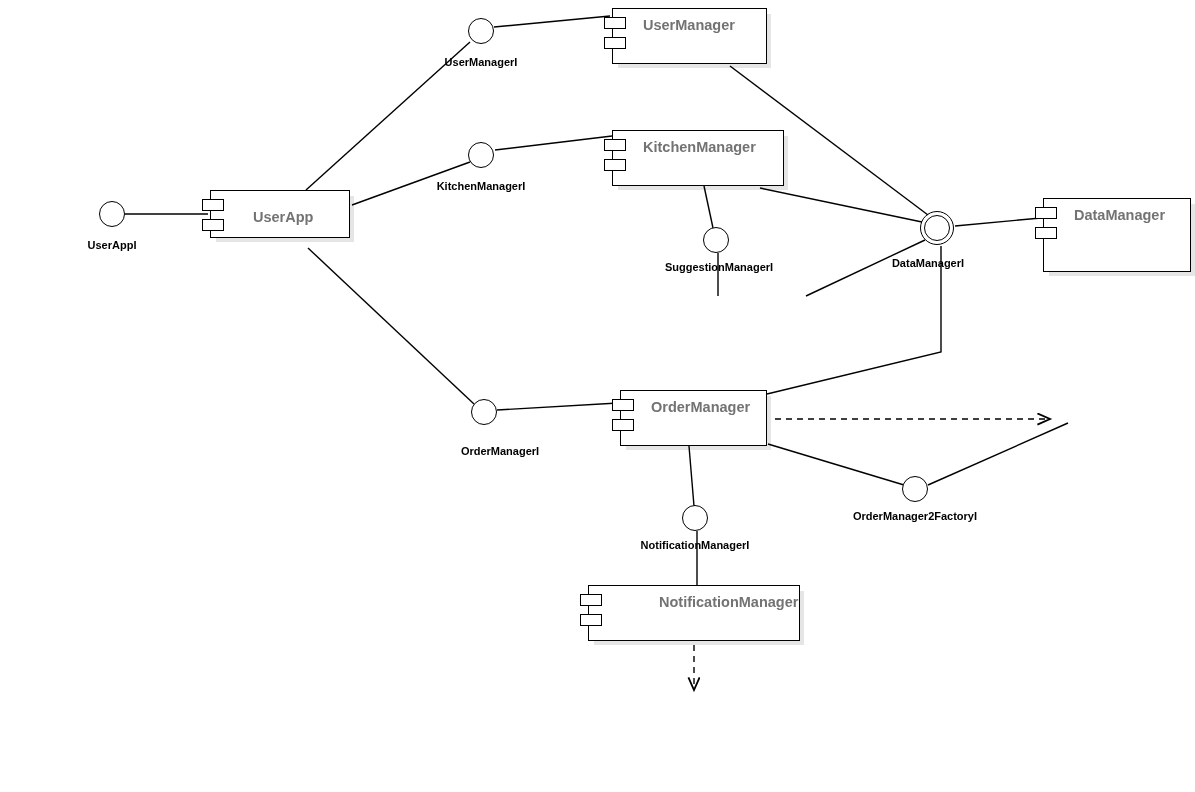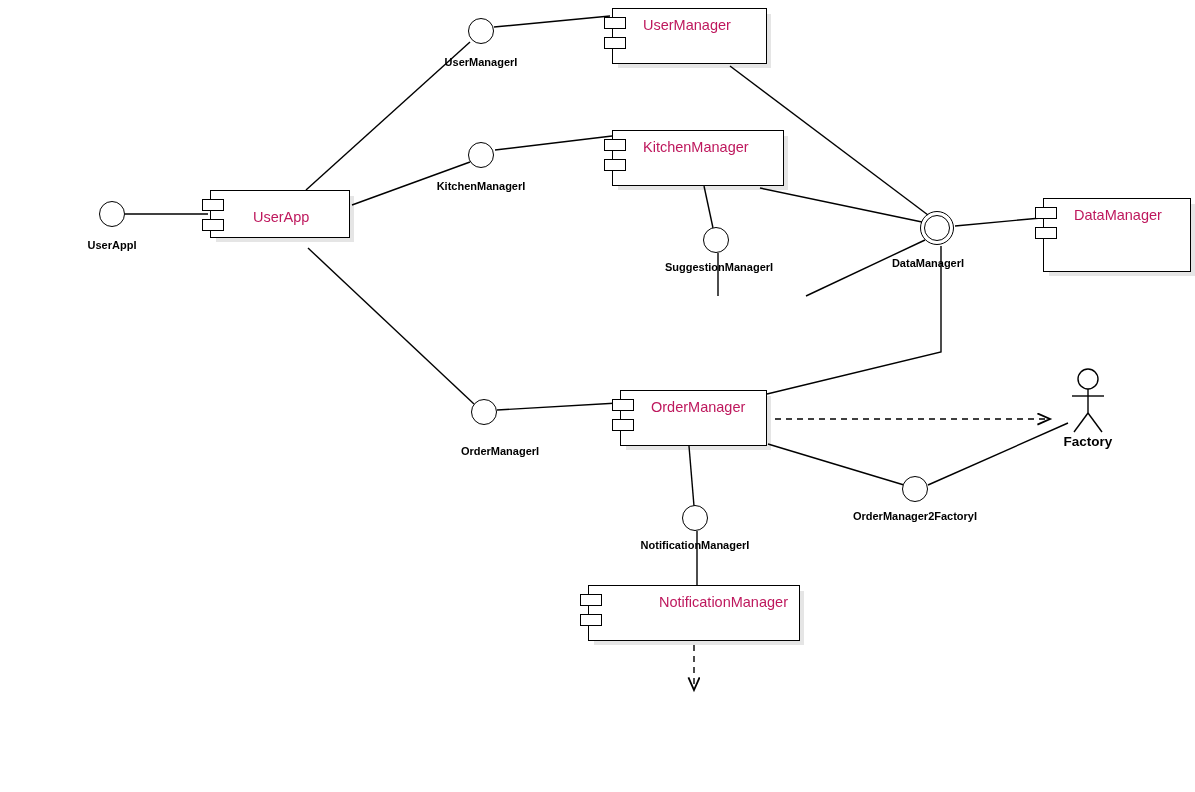--- a/index.html
+++ b/index.html
@@ -28,22 +28,22 @@
     box-sizing: border-box;
     background: #ffffff;
     border: 1.4px solid #000000;
     box-shadow: 5px 5px 0 -1px rgba(0,0,0,0.10);
   }
   .component .comp-label {
     position: absolute;
     left: 30px;
     top: 6px;
     font-size: 14.5px;
-    font-weight: normal;
-    color: #be185d;
+    font-weight: bold;
+    color: #737373;
     white-space: nowrap;
     text-align: center;
   }
   .tab {
     position: absolute;
     left: -9px;
     width: 22px;
     height: 12px;
     box-sizing: border-box;
     background: #ffffff;
@@ -225,25 +225,15 @@
   <div class="iface" style="left:902px; top:476px;">
     <span class="ball"></span>
     <span class="iface-label" style="left:13px; top:34px; transform:translateX(-50%);">OrderManager2FactoryI</span>
   </div>
 
   <div class="iface" style="left:682px; top:505px;">
     <span class="ball"></span>
     <span class="iface-label" style="left:13px; top:34px; transform:translateX(-50%);">NotificationManagerI</span>
   </div>
 
-  <div class="actor" style="left:1060px; top:368px; width:56px; height:72px;">
-    <svg width="56" height="72" viewBox="0 0 56 72">
-      <circle cx="28" cy="11" r="10" fill="#fff" stroke="#000" stroke-width="1.4"></circle>
-      <line x1="28" y1="21" x2="28" y2="45" stroke="#000" stroke-width="1.4"></line>
-      <line x1="12" y1="28" x2="44" y2="28" stroke="#000" stroke-width="1.4"></line>
-      <line x1="28" y1="45" x2="14" y2="64" stroke="#000" stroke-width="1.4"></line>
-      <line x1="28" y1="45" x2="42" y2="64" stroke="#000" stroke-width="1.4"></line>
-    </svg>
-    <span class="actor-label" style="top:66px;">Factory</span>
-  </div>
 
 
 </div>
 
 </body></html>

